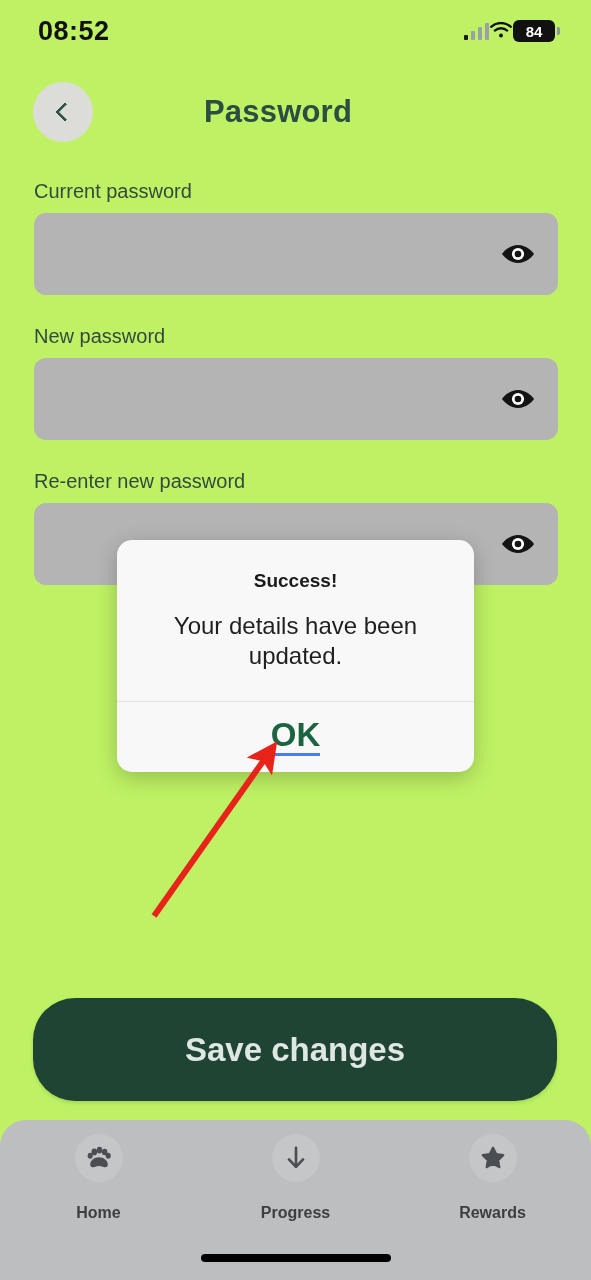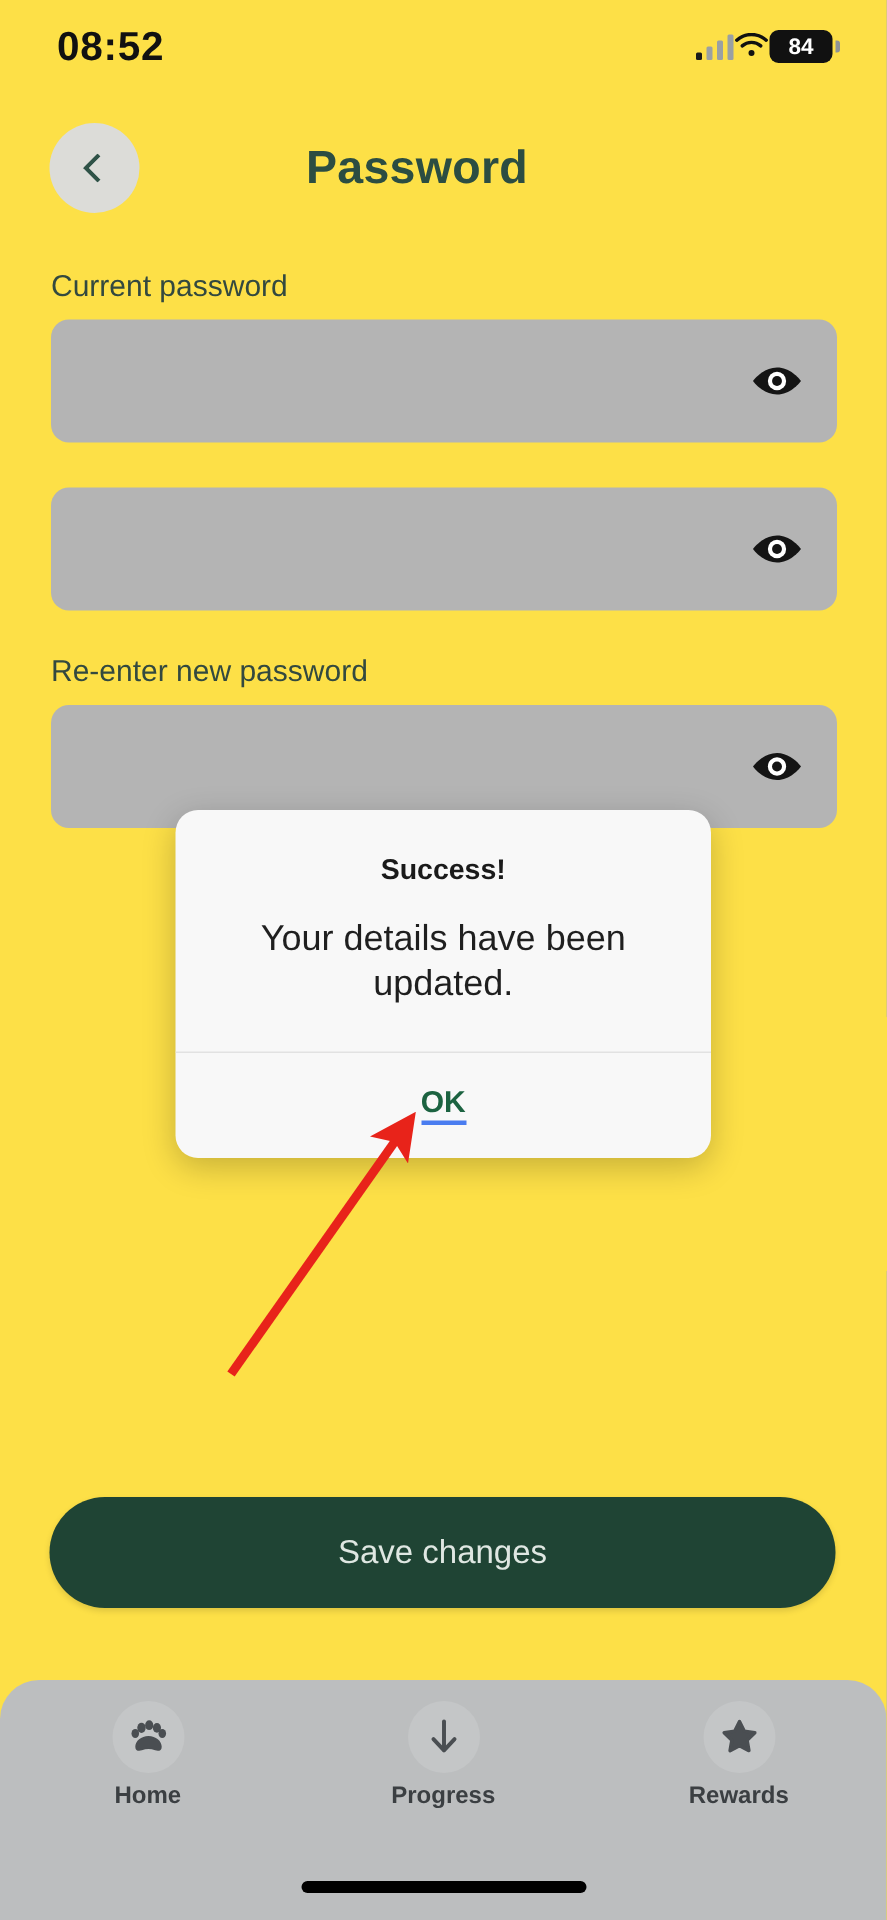--- a/index.html
+++ b/index.html
@@ -6,21 +6,21 @@
   html,body { width:591px; height:1280px; }
   body{
     font-family:"Liberation Sans", sans-serif;
     background:#aeb2b5;
     position:relative;
     overflow:hidden;
   }
   #phone{
     position:absolute; inset:0;
     width:591px; height:1280px;
-    background:#fde047;
+    background:#bef264;
   }
 
   
   .statusbar{
     position:absolute; top:0; left:0; width:591px; height:62px;
     display:flex; align-items:center; justify-content:space-between;
     padding:0 36px 0 38px;
   }
   .sb-time{ font-size:27px; font-weight:bold; color:#111; letter-spacing:.5px; }
   .sb-right{ display:flex; align-items:center; }
@@ -71,35 +71,35 @@
     font-family:"Liberation Sans", sans-serif;
   }
   .eye{
     position:absolute; right:22px; top:50%; transform:translateY(-50%);
     width:36px; height:28px; display:flex; align-items:center; justify-content:center;
     cursor:pointer; background:none; border:none;
   }
 
   
   .save-btn{
-    position:absolute; left:33px; top:998px; width:524px; height:74px;
+    position:absolute; left:33px; top:998px; width:524px; height:103px;
     background:#1f4434; border:none; border-radius:42px;
-    color:#dfe7e2; font-size:22px; font-weight:normal; cursor:pointer;
+    color:#dfe7e2; font-size:33px; font-weight:bold; cursor:pointer;
     font-family:"Liberation Sans", sans-serif;
     box-shadow:0 2px 4px rgba(0,0,0,.13);
   }
 
   
   .bottomnav{
     position:absolute; left:0; bottom:0; width:591px; height:160px;
     background:#bcbebf; border-radius:26px 26px 0 0;
   }
   .nav-items{ display:flex; height:108px; padding-top:14px; }
   .nav-item{
-    flex:1; display:flex; flex-direction:column; align-items:center; gap:7px;
+    flex:1; display:flex; flex-direction:column; align-items:center; gap:22px;
     cursor:pointer; background:none; border:none;
     font-family:"Liberation Sans", sans-serif;
   }
   .nav-chip{
     width:48px; height:48px; border-radius:50%; background:#c4c6c7;
     display:flex; align-items:center; justify-content:center;
   }
   .nav-label{ font-size:16px; font-weight:bold; color:#3b3f42; }
   .home-ind{
     position:absolute; left:50%; transform:translateX(-50%); bottom:18px;
@@ -115,21 +115,21 @@
     overflow:hidden;
   }
   .dlg-body{ padding:30px 22px 30px 22px; text-align:center; }
   .dlg-title{ font-size:19px; font-weight:bold; color:#1a1a1a; margin-bottom:19px; }
   .dlg-msg{ font-size:24px; color:#1f1f1f; line-height:1.25; }
   .dlg-divider{ height:1px; background:#e2e2e2; width:100%; }
   .dlg-actions{ height:70px; display:flex; align-items:center; justify-content:center; }
   .ok-btn{
     background:none; border:none; cursor:pointer;
     font-family:"Liberation Sans", sans-serif;
-    font-size:20px; font-weight:bold; color:#1c6341;
+    font-size:33px; font-weight:bold; color:#1c6341;
     border-bottom:3px solid #4a7df0; padding-bottom:1px; line-height:1.05;
   }
 
   
   .arrow-layer{ position:absolute; inset:0; pointer-events:none; }
 </style>
 </head>
 <body>
 
 <div id="phone">
@@ -170,20 +170,21 @@
       <input class="field-input" type="password" placeholder="" style="">
       <button class="eye">
         <svg viewBox="0 0 36 24" width="36" height="24">
           <path d="M18 3C9.5 3 3.2 10.2 2 12c1.2 1.8 7.5 9 16 9s14.8-7.2 16-9c-1.2-1.8-7.5-9-16-9z" fill="#141414"></path>
           <circle cx="18" cy="12" r="6.1" fill="#ffffff"></circle>
           <circle cx="18" cy="12" r="3.3" fill="#141414"></circle>
         </svg>
       </button>
     </div>
 
+    <label class="field-label">New password</label>
     <div class="field-box">
       <input class="field-input" type="password" placeholder="" style="">
       <button class="eye">
         <svg viewBox="0 0 36 24" width="36" height="24">
           <path d="M18 3C9.5 3 3.2 10.2 2 12c1.2 1.8 7.5 9 16 9s14.8-7.2 16-9c-1.2-1.8-7.5-9-16-9z" fill="#141414"></path>
           <circle cx="18" cy="12" r="6.1" fill="#ffffff"></circle>
           <circle cx="18" cy="12" r="3.3" fill="#141414"></circle>
         </svg>
       </button>
     </div>

